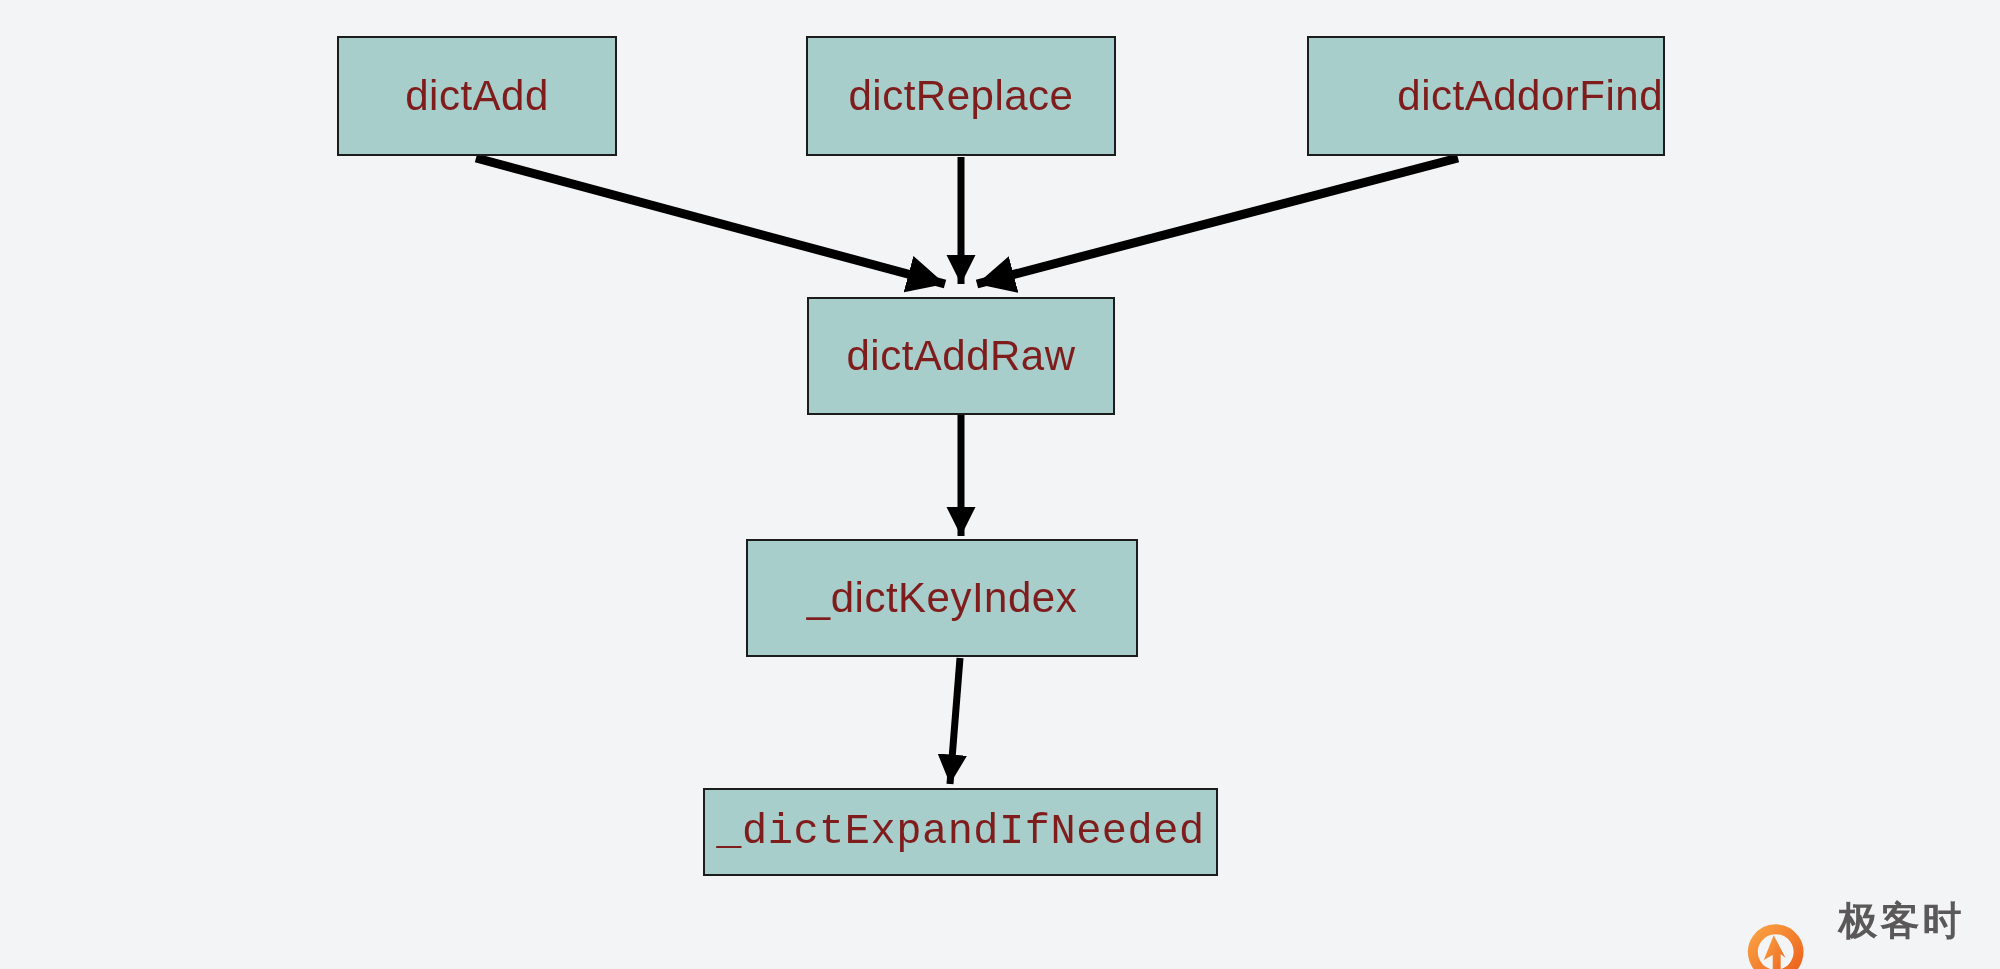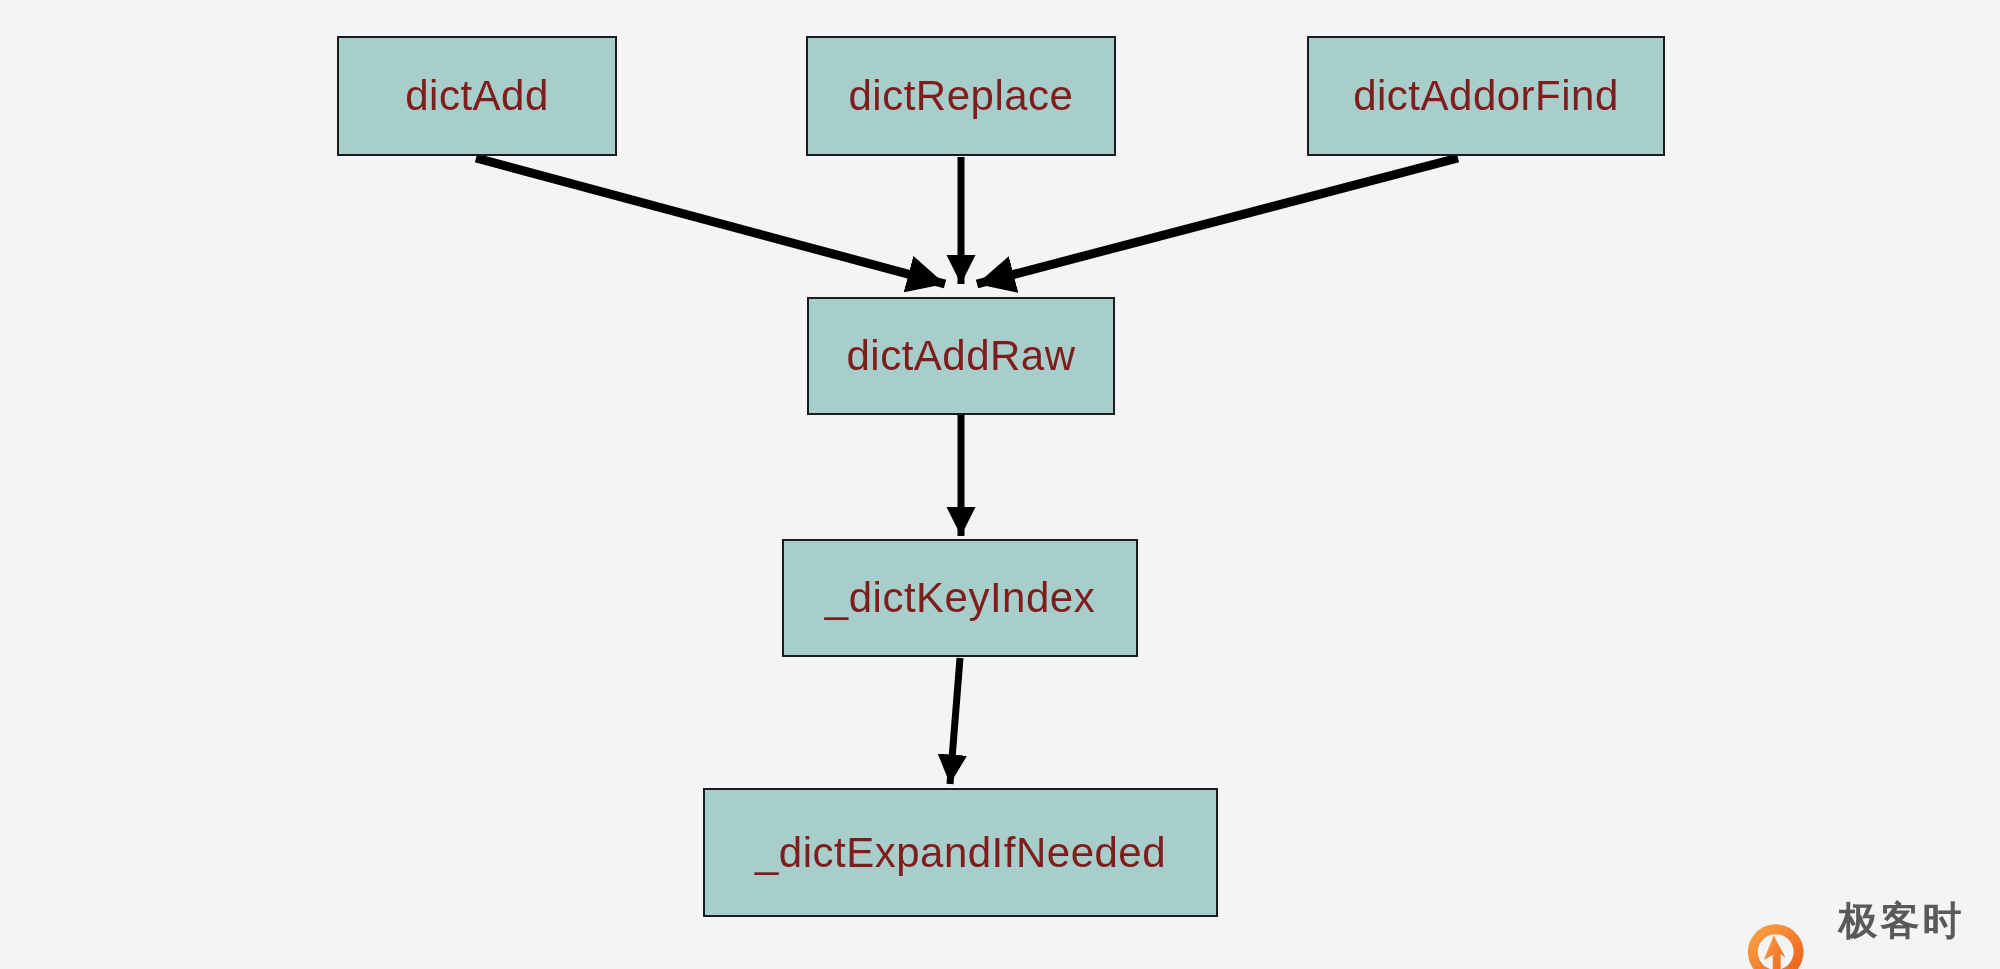--- a/index.html
+++ b/index.html
@@ -39,24 +39,24 @@
     display: flex;
     align-items: center;
     justify-content: center;
     font-size: 42px;
     color: #7f1d1d;
     letter-spacing: 0.5px;
     white-space: nowrap;
   }
   .node-dictadd            { left: 337px;  top: 36px;  width: 280px; height: 120px; }
   .node-dictreplace        { left: 806px;  top: 36px;  width: 310px; height: 120px; }
-  .node-dictaddorfind      { left: 1307px; top: 36px;  width: 358px; height: 120px; }
+  .node-dictaddorfind      { left: 1307px; top: 36px;  width: 358px; height: 120px; justify-content: flex-end; }
   .node-dictaddraw         { left: 807px;  top: 297px; width: 308px; height: 118px; }
-  .node-dictkeyindex       { left: 782px;  top: 539px; width: 356px; height: 118px; text-align: center; }
-  .node-dictexpandifneeded { left: 703px;  top: 788px; width: 515px; height: 129px; }
+  .node-dictkeyindex       { left: 746px;  top: 539px; width: 392px; height: 118px; text-align: center; }
+  .node-dictexpandifneeded { left: 703px;  top: 788px; width: 515px; height: 88px; font-family: Liberation Mono, monospace; }
 
   .logo {
     position: absolute;
     left: 1743px;
     top: 884px;
     display: flex;
     align-items: center;
     gap: 30px;
   }
   .logo-icon {

